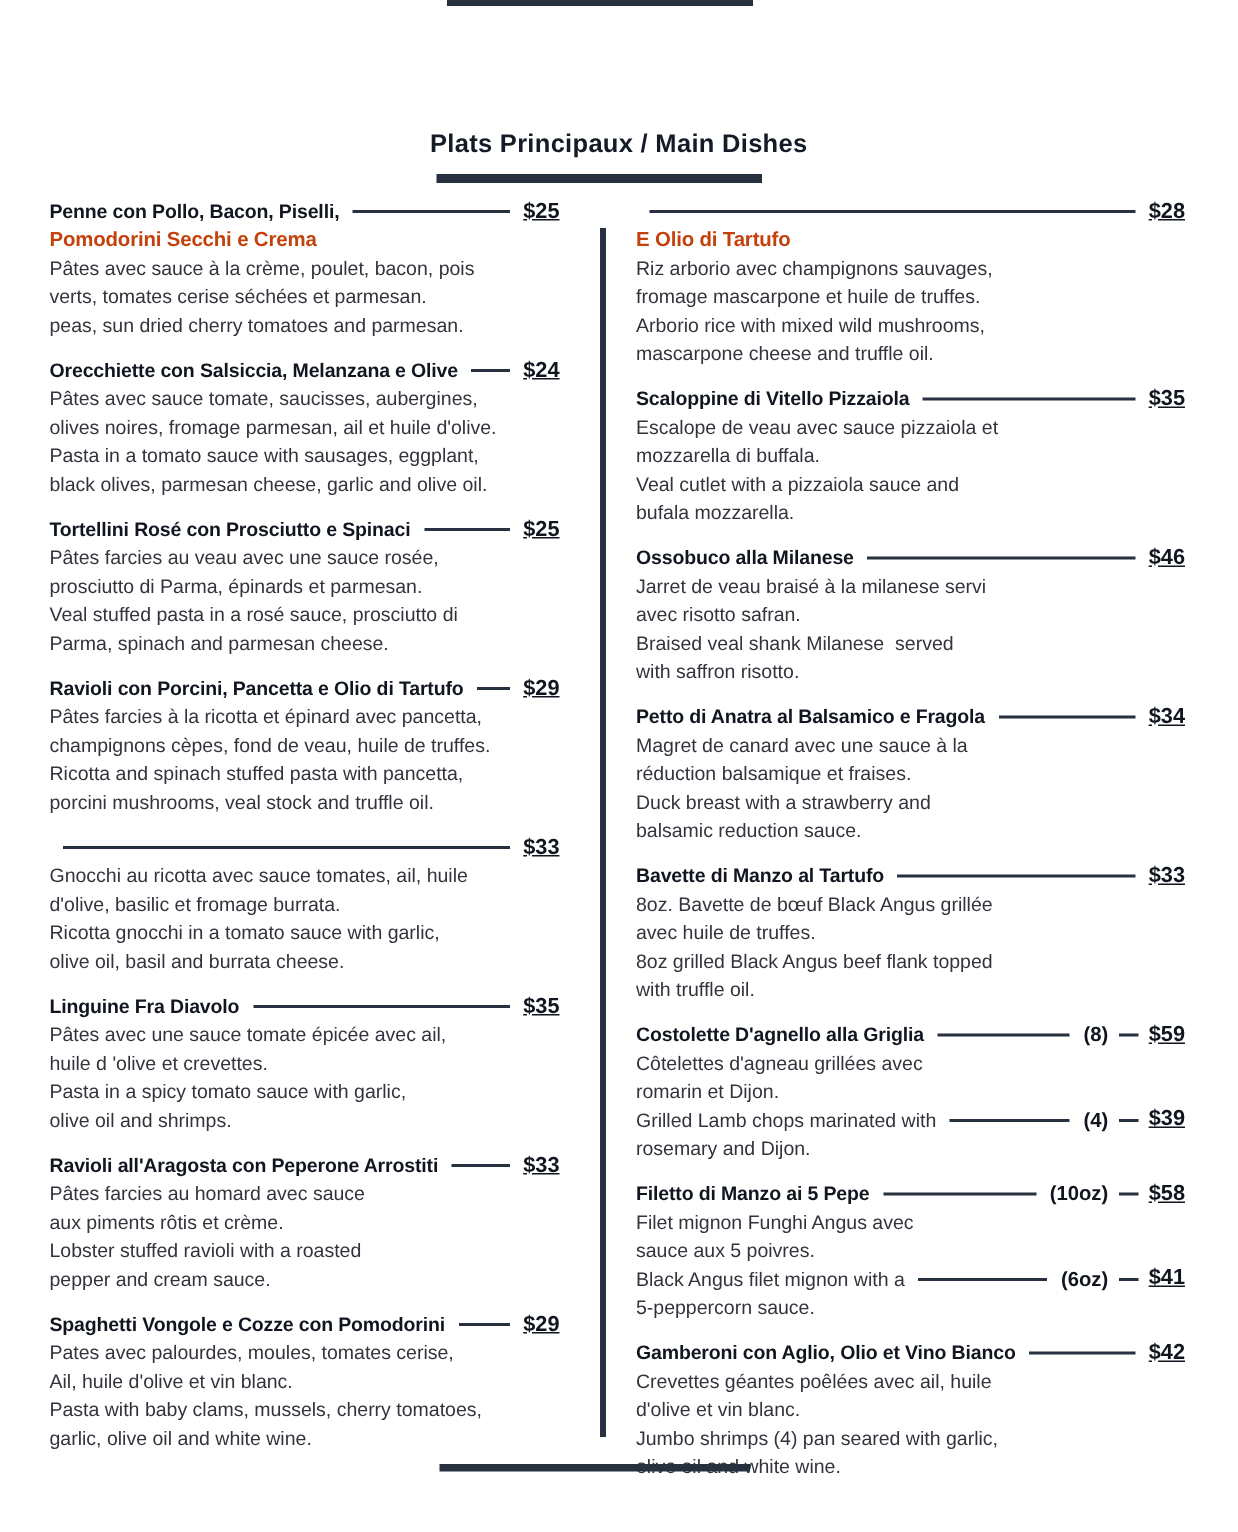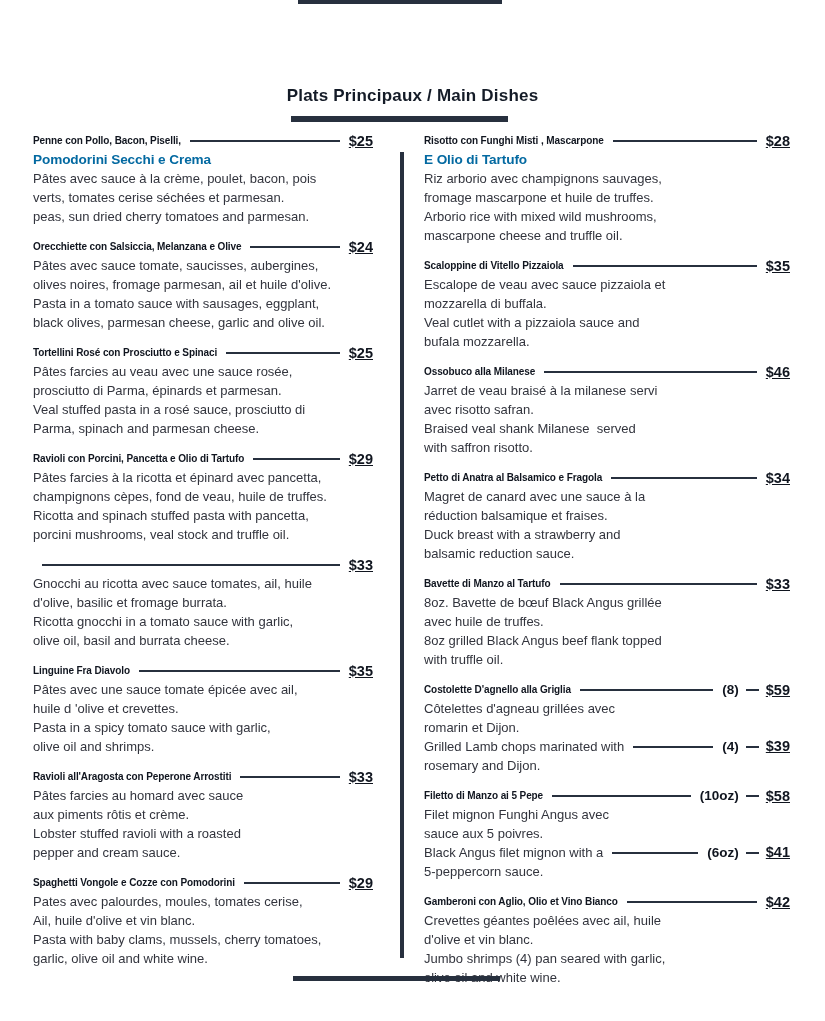--- a/index.html
+++ b/index.html
@@ -14,22 +14,22 @@
 
   .section-title{position:absolute;top:86px;left:0;width:100%;text-align:center;
     font-size:17px;font-weight:bold;color:#141b27;letter-spacing:0.2px;}
 
   .menu-col{position:absolute;top:131px;}
   .menu-col.left{left:33px;width:340px;}
   .menu-col.right{left:424px;width:366px;}
 
   .menu-item{margin-bottom:11px;}
   .name-row{display:flex;align-items:center;height:19px;}
-  .dish-name{font-weight:bold;font-size:10px;color:#10151f;white-space:pre;letter-spacing:-0.1px;}
-  .dish-name2{font-weight:bold;font-size:13.6px;color:#0369a1;line-height:19px;white-space:pre;letter-spacing:-0.1px;}
+  .dish-name{font-weight:bold;font-size:13px;color:#10151f;white-space:pre;letter-spacing:-0.1px;}
+  .dish-name2{font-weight:bold;font-size:13.6px;color:#c2410c;line-height:19px;white-space:pre;letter-spacing:-0.1px;}
   .leader{flex:1;height:2px;background:#27303e;margin:0 9px;min-width:14px;}
   .dash{width:13px;height:2px;background:#27303e;margin:0 7px;flex:0 0 auto;}
   .size-label{font-weight:bold;font-size:13.5px;color:#10151f;white-space:pre;}
   .dish-price{font-weight:bold;font-size:14.5px;color:#10151f;white-space:pre;text-decoration:underline;}
 
   .desc-line{font-size:13px;color:#32343d;line-height:19px;white-space:pre;display:flex;align-items:center;height:19px;}
   .desc-text{white-space:pre;}
 </style>
 </head>
 <body>
@@ -125,21 +125,20 @@
         </div>
         <div class="desc-line">Pates avec palourdes, moules, tomates cerise,</div>
         <div class="desc-line">Ail, huile d'olive et vin blanc.</div>
         <div class="desc-line">Pasta with baby clams, mussels, cherry tomatoes,</div>
         <div class="desc-line">garlic, olive oil and white wine.</div>
       </div>
     </div>
   <div class="menu-col right">
       <div class="menu-item">
         <div class="name-row">
-          <span class="dish-name">Risotto con Funghi Misti , Mascarpone</span>
           <div class="leader"></div>
           <span class="dish-price">$28</span>
         </div>
         <div class="dish-name2">E Olio di Tartufo</div>
         <div class="desc-line">Riz arborio avec champignons sauvages,</div>
         <div class="desc-line">fromage mascarpone et huile de truffes.</div>
         <div class="desc-line">Arborio rice with mixed wild mushrooms,</div>
         <div class="desc-line">mascarpone cheese and truffle oil.</div>
       </div>
       <div class="menu-item">

